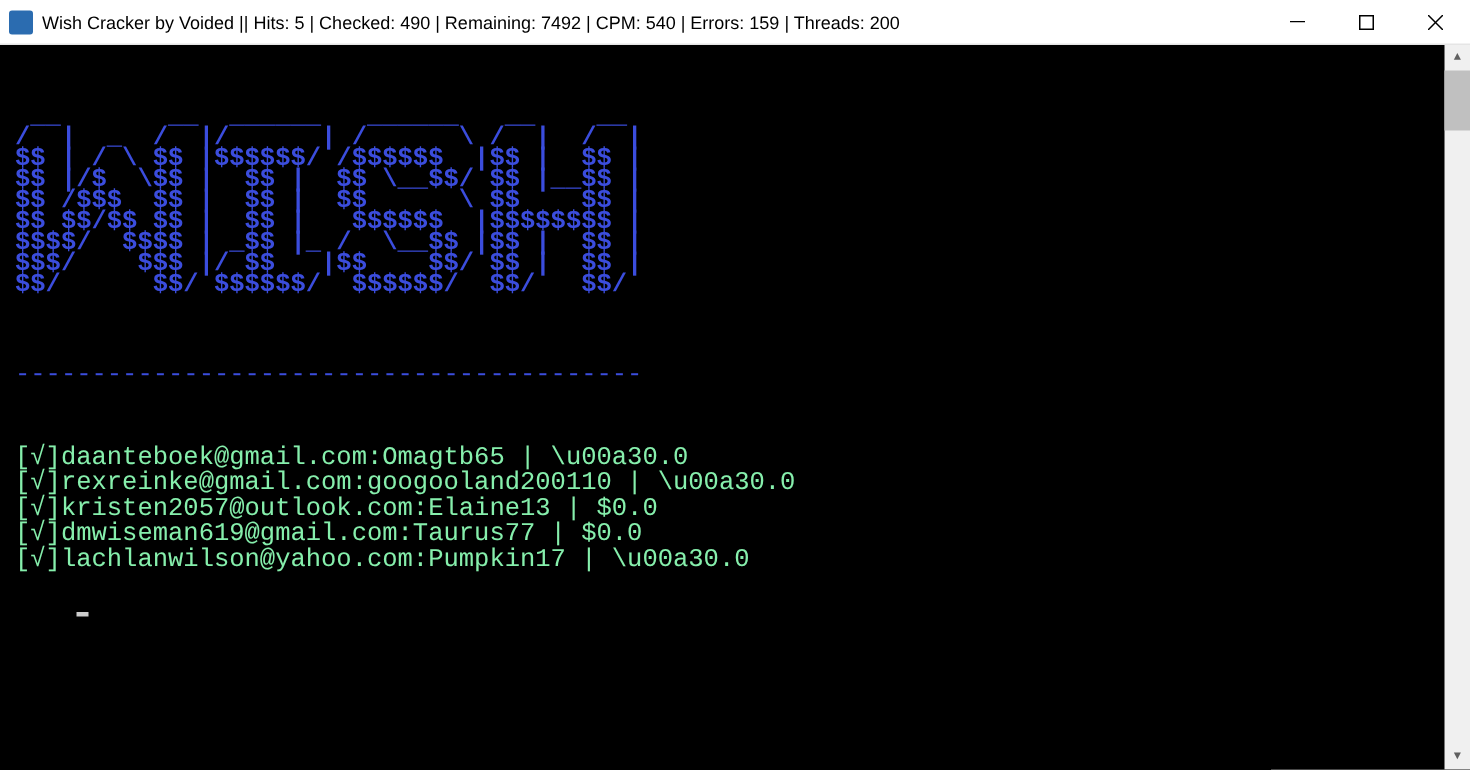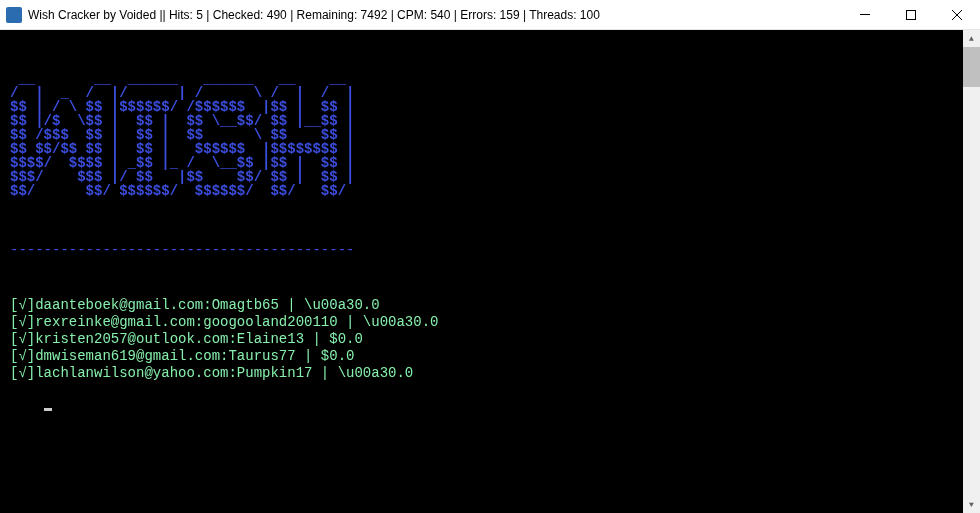--- a/index.html
+++ b/index.html
@@ -58,21 +58,21 @@
       flex: 1;
       display: flex;
       background: #000;
       position: relative;
     }
     .terminal {
       flex: 1;
       background: #000;
       color: #ccc;
       padding: 8px 10px 0 10px;
-      font-size: 14px;
+      font-size: 17px;
       line-height: 17px;
       white-space: pre;
       font-family: Consolas, 'Courier New', monospace;
     }
     .scrollbar {
       width: 17px;
       background: #f0f0f0;
       position: relative;
       display: flex;
       flex-direction: column;
@@ -127,21 +127,21 @@
     }
     .cursor {
       animation: blink 1s infinite;
     }
   </style>
 </head>
 <body>
 
 <div class="title-bar">
   <span class="title-bar-icon"></span>
-  <span class="title-text">Wish Cracker by Voided || Hits: 5 | Checked: 490 | Remaining: 7492 | CPM: 540 | Errors: 159 | Threads: 100</span>
+  <span class="title-text">Wish Cracker by Voided || Hits: 5 | Checked: 490 | Remaining: 7492 | CPM: 540 | Errors: 159 | Threads: 200</span>
   <div class="win-controls">
     <div class="win-btn">
       <svg width="10" height="1">
           <rect width="10" height="1" fill="#000"></rect>
         </svg>
     </div>
     <div class="win-btn">
       <svg width="10" height="10">
           <rect x="0.5" y="0.5" width="9" height="9" fill="none" stroke="#000" stroke-width="1"></rect>
         </svg>

